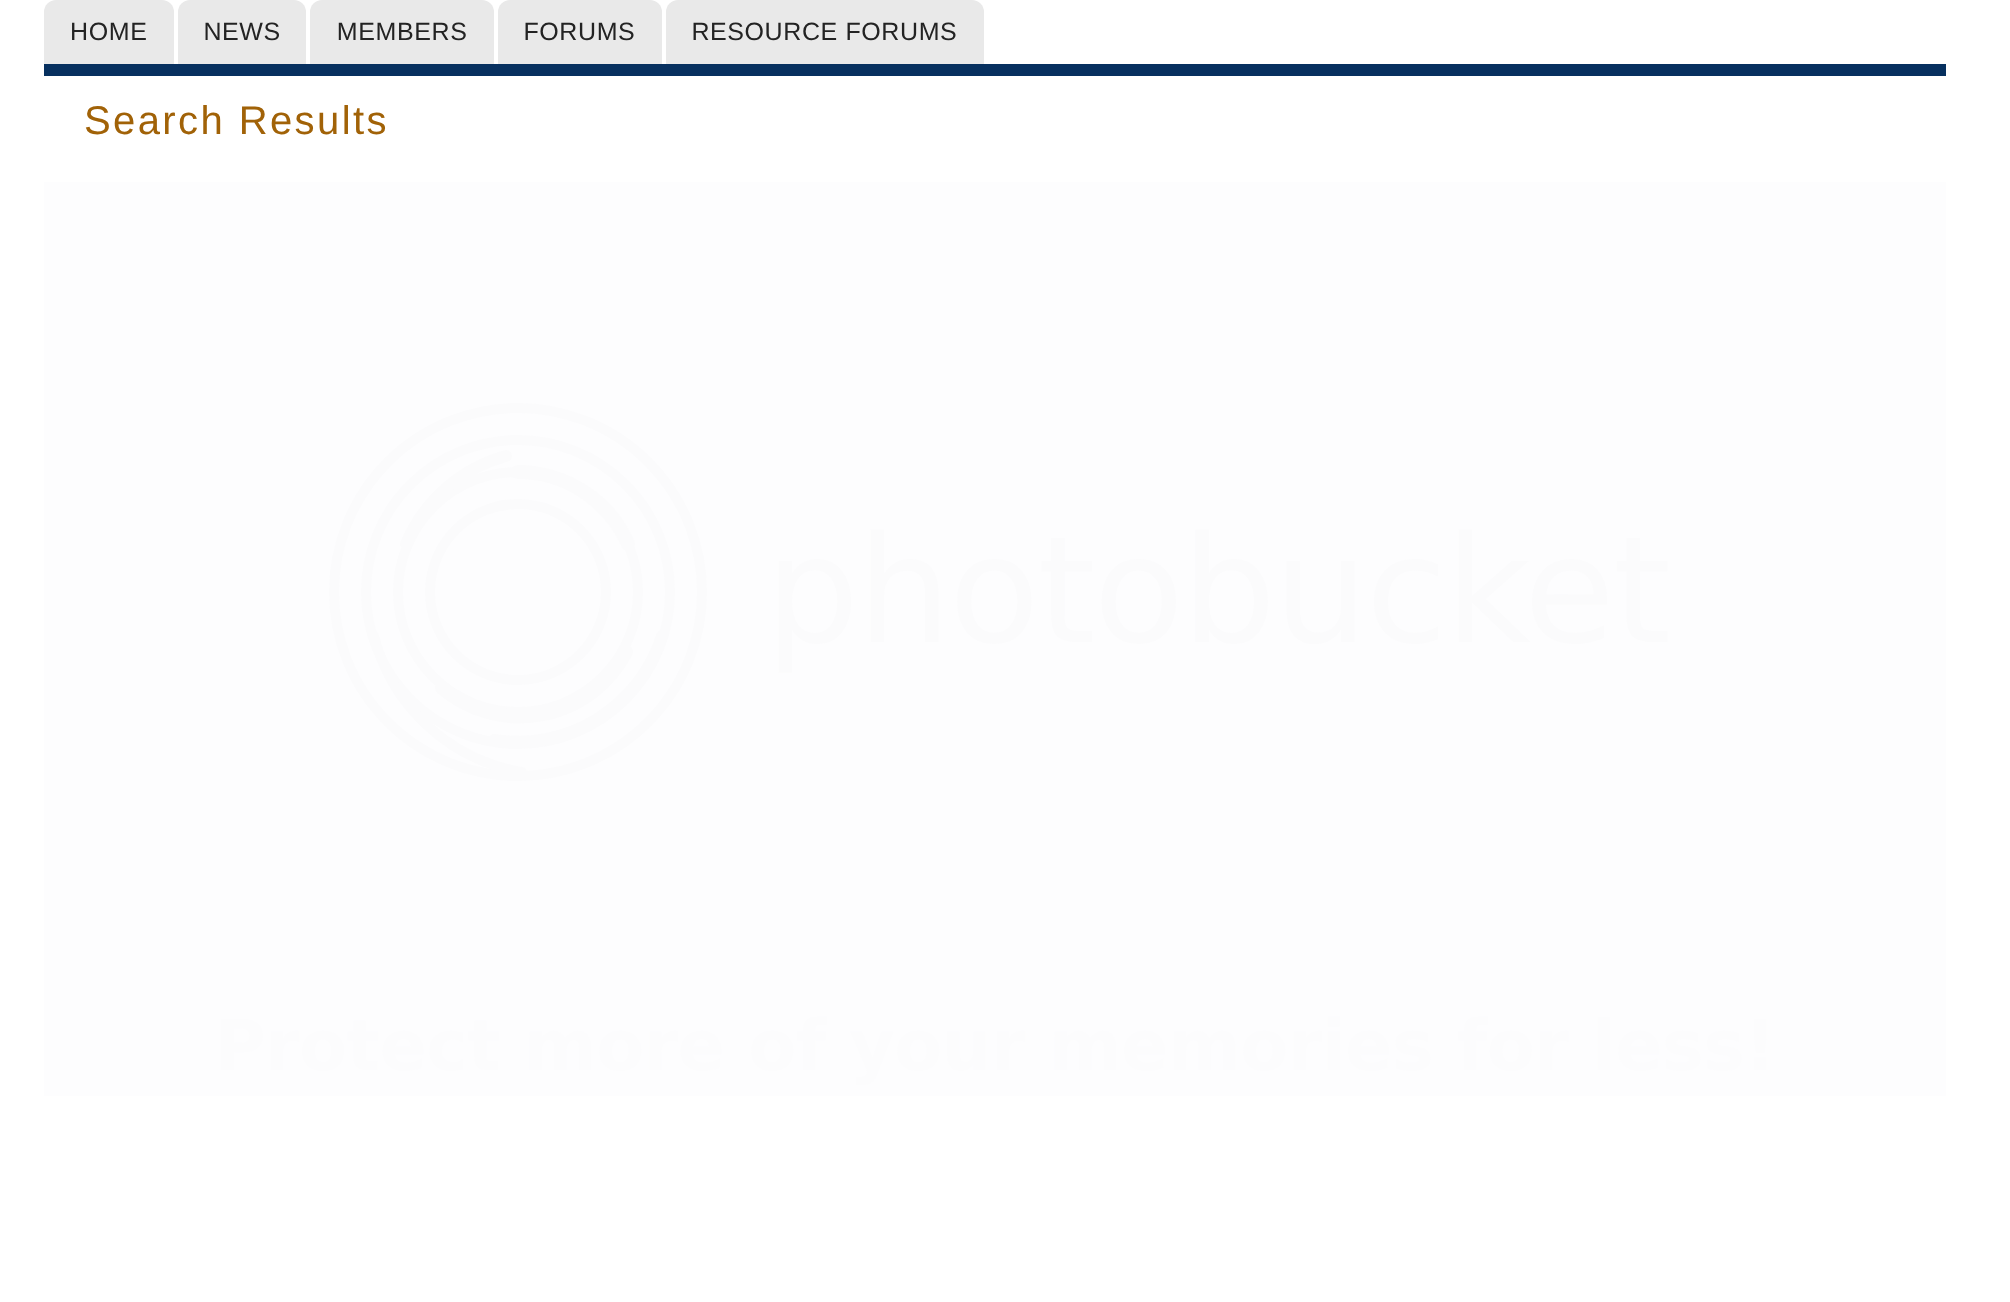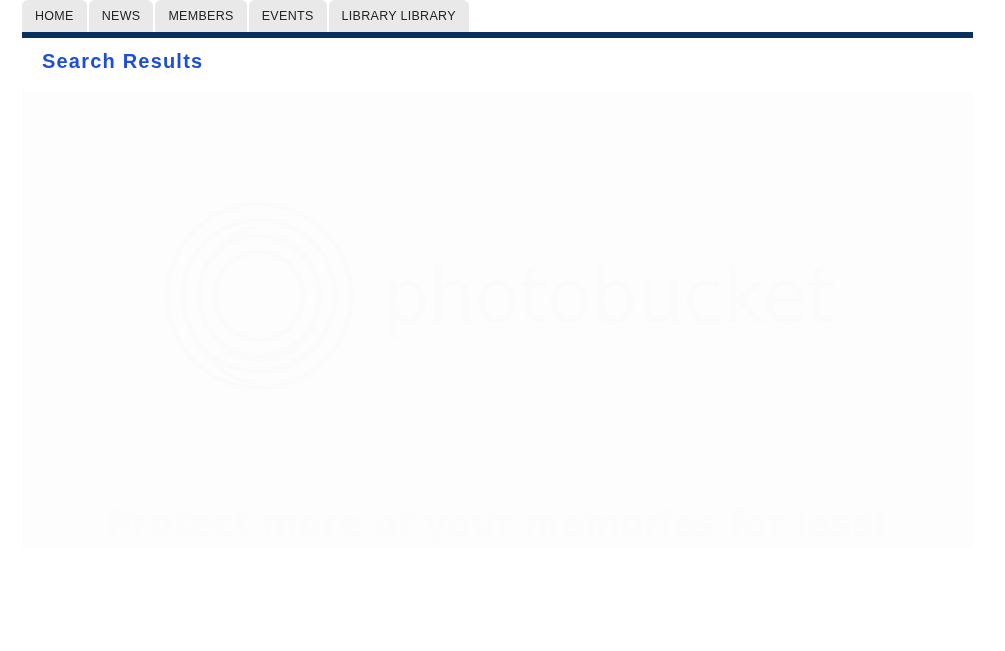--- a/index.html
+++ b/index.html
@@ -82,23 +82,23 @@
     box-sizing: border-box;
   }
 
   .page-title {
     position: absolute;
     left: 20px;
     top: 12px;
     margin: 0;
     font-family: "Liberation Sans", sans-serif;
     font-size: 20px;
-    font-weight: 700;
+    font-weight: 400;
     letter-spacing: 1.2px;
-    color: #1d4ed8;
+    color: #a16207;
     white-space: nowrap;
   }
 
   
   .pb-block {
     position: absolute;
     left: 0;
     top: 53px;
     width: 951px;
     height: 457px;
@@ -173,24 +173,24 @@
         <div class="nav-tab">
           <span class="nav-tab-label">HOME</span>
         </div>
         <div class="nav-tab">
           <span class="nav-tab-label">NEWS</span>
         </div>
         <div class="nav-tab">
           <span class="nav-tab-label">MEMBERS</span>
         </div>
         <div class="nav-tab">
-          <span class="nav-tab-label">EVENTS</span>
-        </div>
-        <div class="nav-tab">
-          <span class="nav-tab-label">LIBRARY LIBRARY</span>
+          <span class="nav-tab-label">FORUMS</span>
+        </div>
+        <div class="nav-tab">
+          <span class="nav-tab-label">RESOURCE FORUMS</span>
         </div>
       </nav>
     <div class="nav-underline"></div>
   </div>
 
   <div class="content">
 
     <h1 class="page-title">Search Results</h1>
 
     <div class="pb-block">

